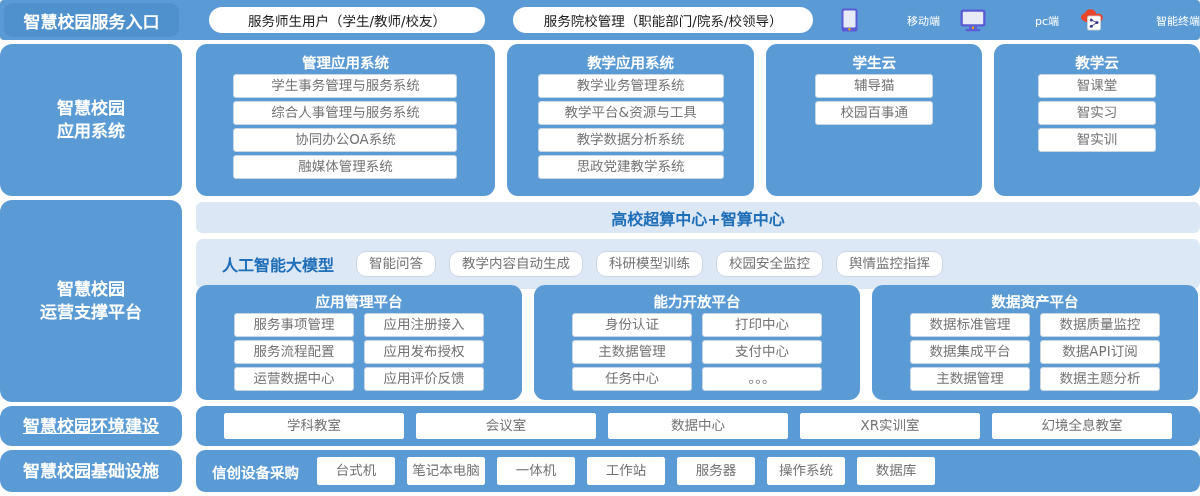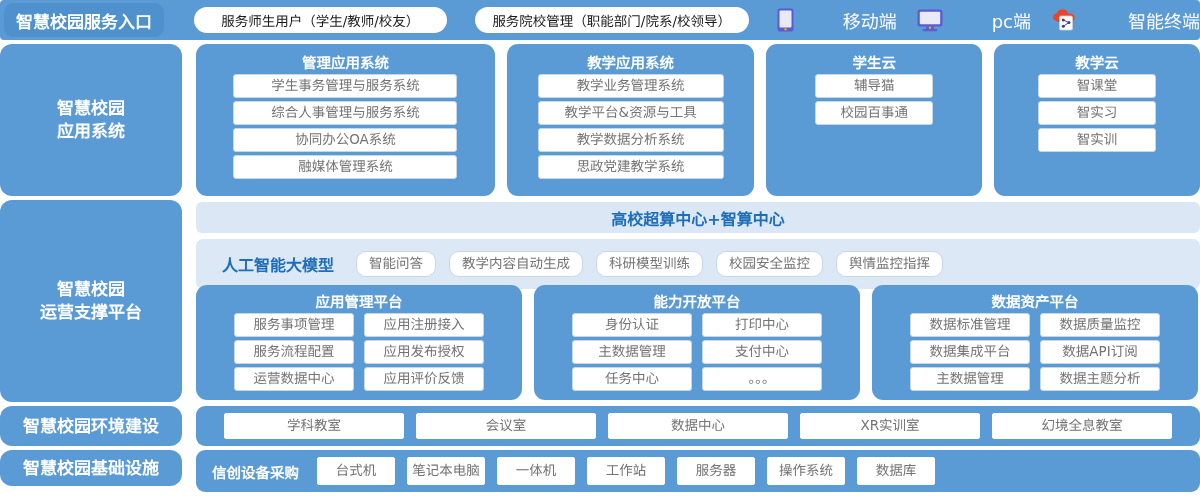--- a/index.html
+++ b/index.html
@@ -61,38 +61,38 @@
     display: flex; align-items: center; justify-content: center;
     font-size: 13.5px; color: #1a1a1a;
     box-sizing: border-box;
     white-space: nowrap;
   }
   #top-pill-0 { width: 288px; margin-left: 30px; }
   #top-pill-1 { width: 312px; margin-left: 28px; }
 
   .term-group { display: flex; align-items: center; margin-left: 28px; gap: 20px; }
   .term { display: flex; align-items: center; gap: 5px; }
-  .term-label { color: #ffffff; font-size: 18px; white-space: nowrap; margin-left: 44px; }
+  .term-label { color: #ffffff; font-size: 11px; white-space: nowrap; margin-left: 44px; }
   .icon-svg { display: block; }
 
   
   .side {
     position: absolute; left: 0;
     width: 182px;
     background: #5b9bd5;
     border-radius: 12px;
     display: flex; align-items: center; justify-content: center;
     color: #ffffff; font-weight: bold;
     text-align: center; line-height: 1.35;
     box-sizing: border-box;
   }
   #side-app  { top: 44px;  height: 152px; font-size: 17px; }
   #side-ops  { top: 200px; height: 202px; font-size: 17px; }
-  #side-env  { top: 406px; height: 40px;  font-size: 17px; }
-  #side-infra{ top: 450px; height: 36px;  font-size: 17px; }
+  #side-env  { top: 406px; height: 40px;  font-size: 17px; text-decoration: underline; }
+  #side-infra{ top: 450px; height: 42px;  font-size: 17px; }
 
   
   .right { position: absolute; left: 196px; top: 0; width: 1004px; height: 496px; }
 
   
   .app-row {
     position: absolute; left: 0; top: 44px;
     width: 1004px; height: 152px;
     display: flex; gap: 12px;
   }

